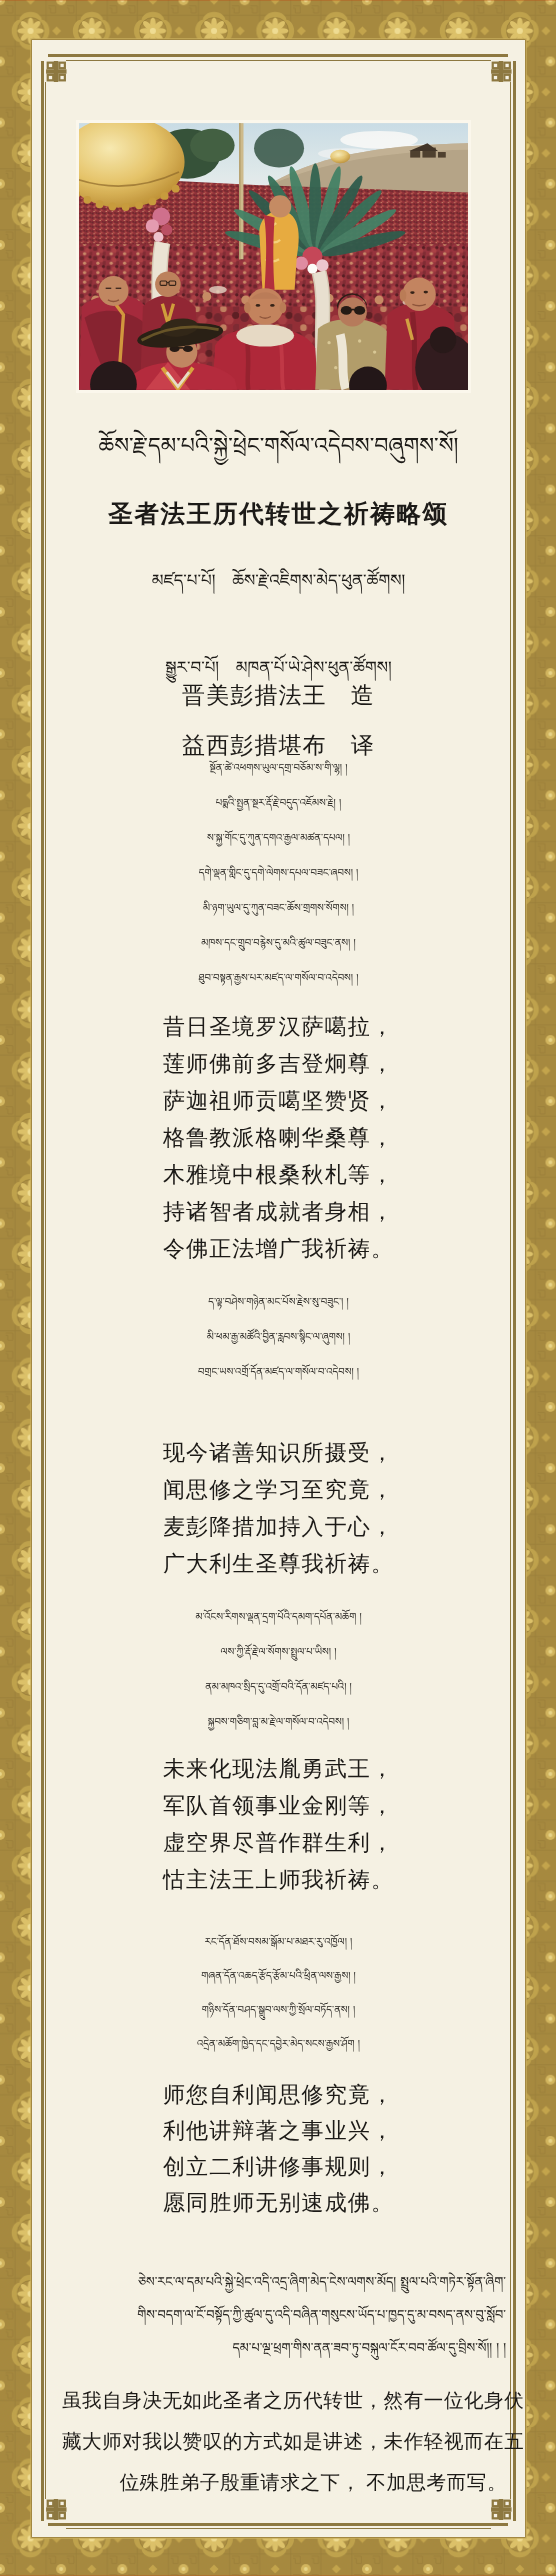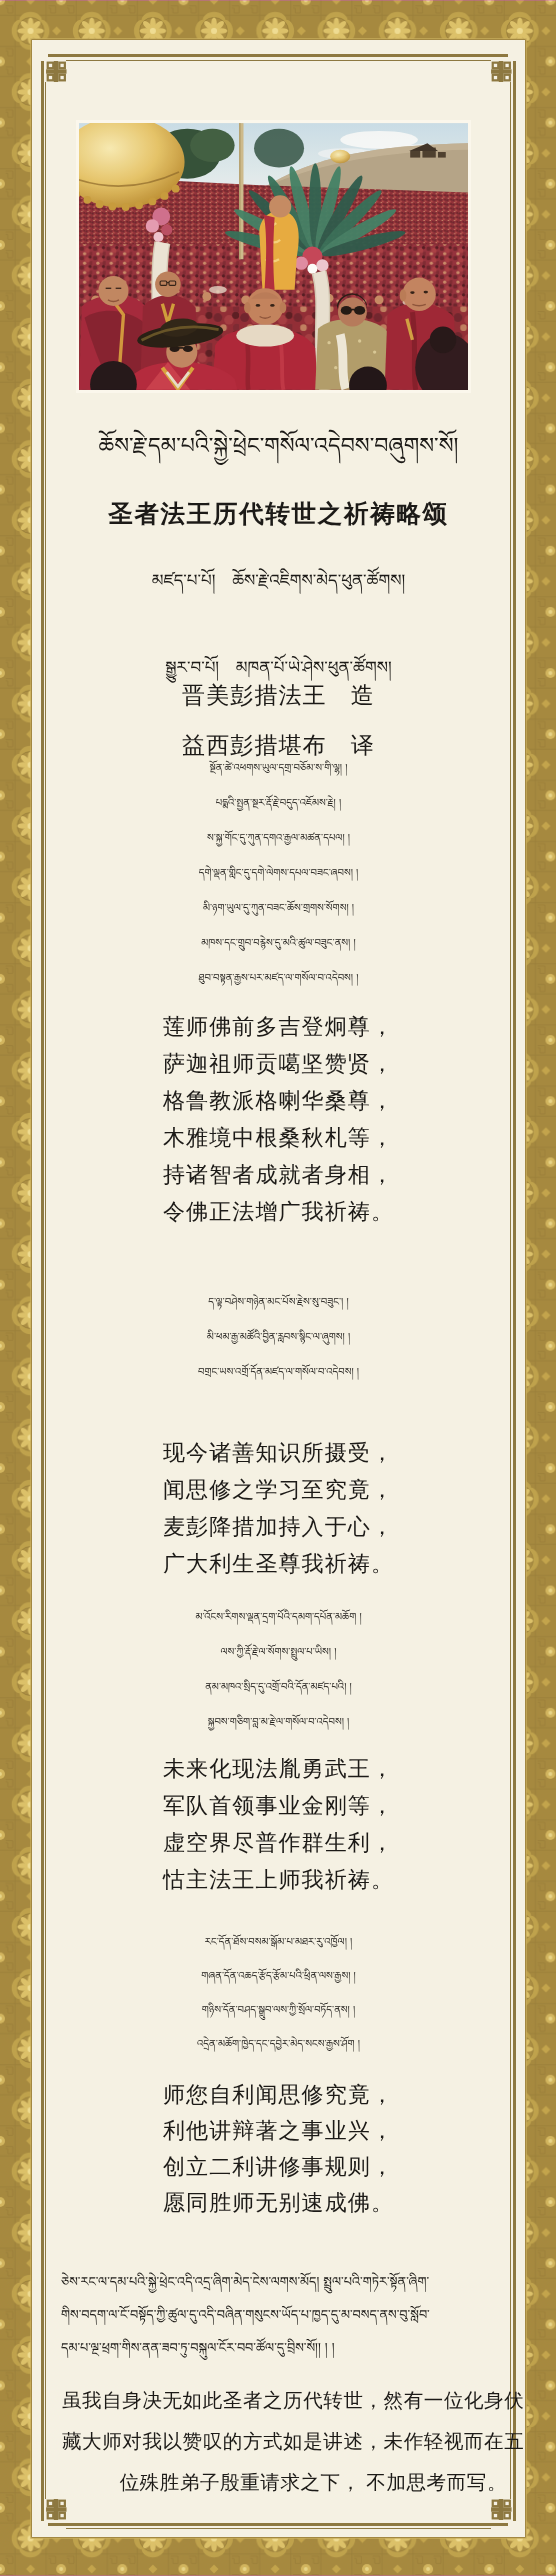--- a/index.html
+++ b/index.html
@@ -1,35 +1,35 @@
 <!DOCTYPE html>
 <html style="font-size:9px"><head>
 <meta charset="utf-8">
 <style>
   html,body{margin:0;padding:0;}
   body{background:#6b5a2a;}
-  .page{position:relative;width:556px;height:2576px;background:#d946ef;overflow:hidden;}
+  .page{position:relative;width:556px;height:2576px;background:#c2410c;overflow:hidden;}
   .abs{position:absolute;}
   .panel{position:absolute;left:32px;top:40px;width:493px;height:2497px;background:#f5f1e3;
          box-shadow:0 0 0 0.6px #8a7030, 0 0 0 1.7px #c9ae5e;}
   .frame{position:absolute;background:#8d7840;}
   .knot{position:absolute;width:20.6px;height:21px;}
   .photo{position:absolute;left:76px;top:120px;width:389px;height:267px;border:3.3px solid #fbf7ec;}
   .photo svg{display:block;}
   .tib{font-family:"DejaVu Sans","Liberation Serif",serif;color:#1c1a17;}
   .zh{font-family:"Liberation Serif","DejaVu Serif",serif;color:#1c1a17;}
   .center{left:56px;width:445px;text-align:center;}
   .line{white-space:nowrap;}
   .tib-title{top:422px;font-size:22px;line-height:48px;}
   .zh-title{top:485px;font-size:24.5px;line-height:34px;font-weight:bold;letter-spacing:1.7px;margin-top:12px;}
   .tib-attr{font-size:16.7px;line-height:36px;}
   .zh-attr{font-size:23px;line-height:31px;letter-spacing:1.1px;}
   .tib-verse{font-size:10px;line-height:35px;}
   .zh-verse{font-size:22px;line-height:37px;letter-spacing:1.1px;}
-  .tib-colo{left:61px;width:445px;text-align:left;font-size:12.8px;line-height:33px;}
+  .tib-colo{left:61px;width:445px;text-align:right;font-size:12.8px;line-height:33px;}
   .zh-colo{left:62px;width:445px;text-align:right;font-size:19.5px;line-height:41px;letter-spacing:0.6px;}
 </style>
 </head>
 <body>
 
 <div class="page">
 
   <svg class="abs" width="556" height="2576" viewBox="0 0 1000 4632" style="left:0;top:0;">
     <defs>
       <pattern id="brocade" width="110" height="110" patternUnits="userSpaceOnUse">
@@ -357,20 +357,21 @@
   <div class="abs tib center tib-verse" style="top:750px;">
     <div class="line">སྔོན་ཚེ་འཕགས་ཡུལ་དགྲ་བཅོམ་ས་གི་ལྷ། །</div>
     <div class="line">པདྨའི་སྤྱན་སྔར་རྡོ་རྗེ་བདུད་འཇོམས་རྗེ། །</div>
     <div class="line">ས་སྐྱ་གོང་དུ་ཀུན་དགའ་རྒྱལ་མཚན་དཔལ། །</div>
     <div class="line">དགེ་ལྡན་གླིང་དུ་དགེ་ལེགས་དཔལ་བཟང་ཞབས། །</div>
     <div class="line">མི་ཉག་ཡུལ་དུ་ཀུན་བཟང་ཆོས་གྲགས་སོགས། །</div>
     <div class="line">མཁས་དང་གྲུབ་བརྙེས་དུ་མའི་ཚུལ་བཟུང་ནས། །</div>
     <div class="line">ཐུབ་བསྟན་རྒྱས་པར་མཛད་ལ་གསོལ་བ་འདེབས། །</div>
   </div>
   <div class="abs zh center zh-verse" style="top:1008px;">
+    <div class="line">昔日圣境罗汉萨噶拉，</div>
     <div class="line">莲师佛前多吉登炯尊，</div>
     <div class="line">萨迦祖师贡噶坚赞贤，</div>
     <div class="line">格鲁教派格喇华桑尊，</div>
     <div class="line">木雅境中根桑秋札等，</div>
     <div class="line">持诸智者成就者身相，</div>
     <div class="line">令佛正法增广我祈祷。</div>
   </div>
 
   <div class="abs tib center tib-verse" style="top:1284px;">
     <div class="line">ད་ལྟ་བཤེས་གཉེན་མང་པོས་རྗེས་སུ་བཟུང་། །</div>

